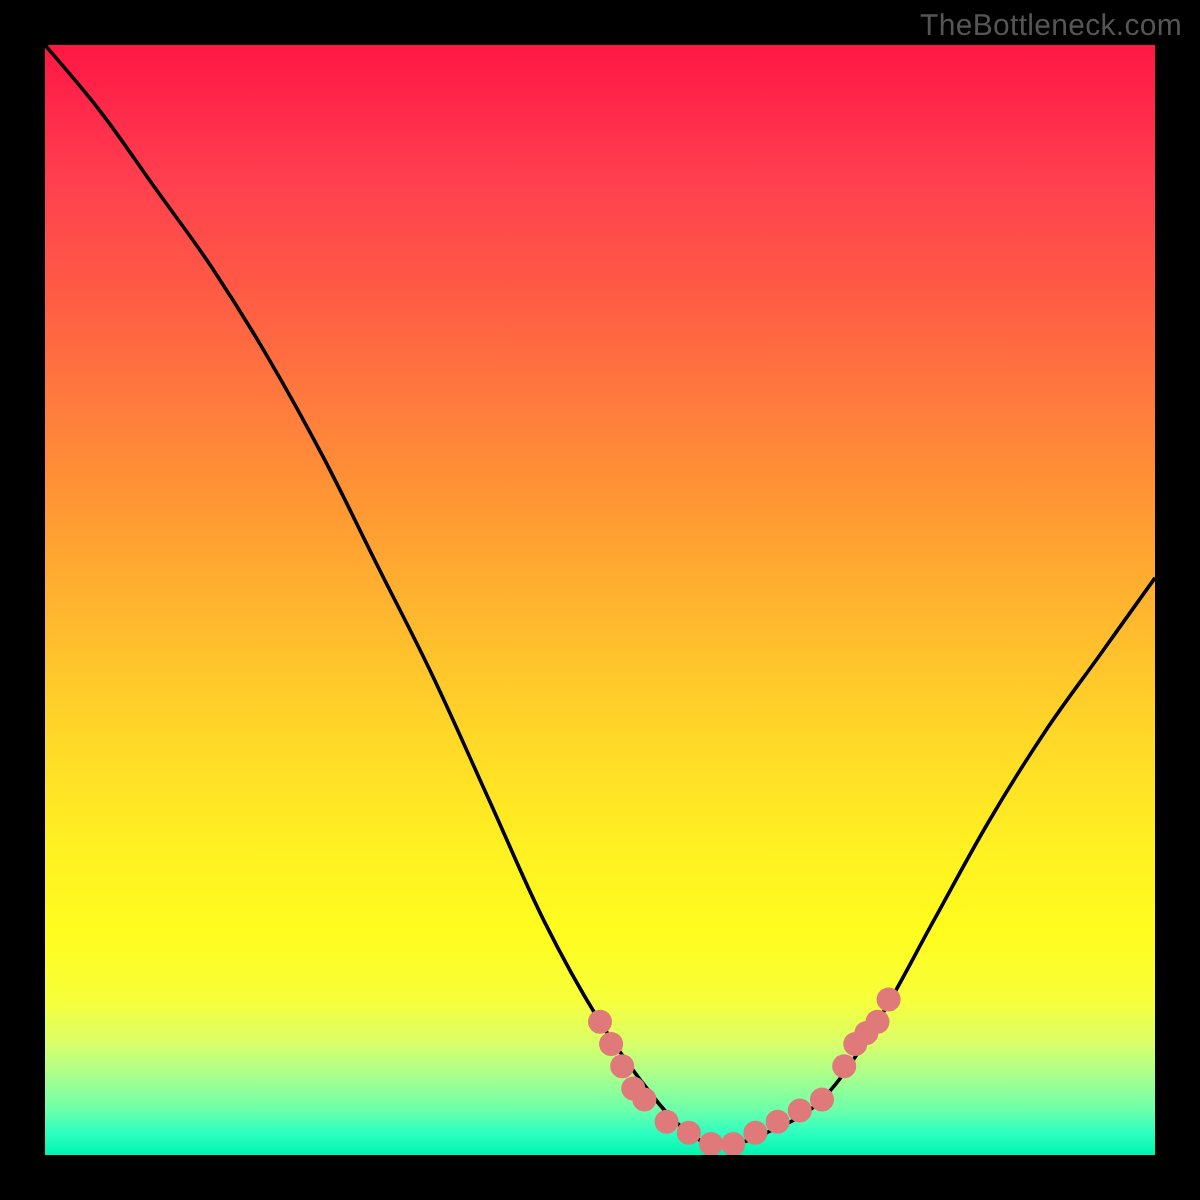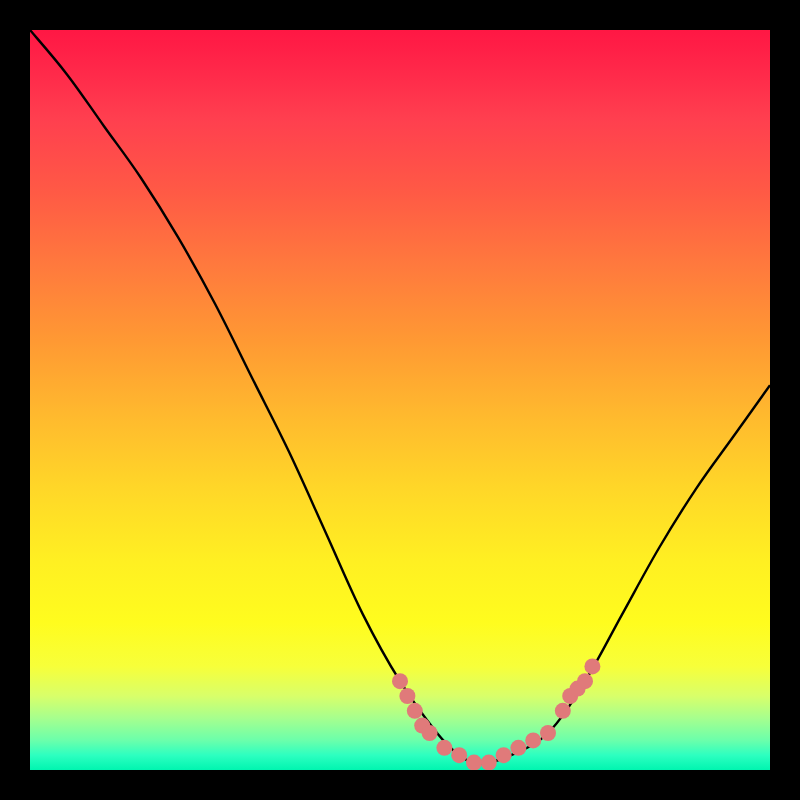--- a/index.html
+++ b/index.html
@@ -57,20 +57,21 @@
     left: 0;
     top: 0;
     width: 740px;
     height: 740px;
   }
 </style>
 </head>
 <body>
 
 <div class="frame">
+  <div class="attribution">TheBottleneck.com</div>
 
   <div class="plot">
     <svg class="curve" viewBox="0 0 740 740" preserveAspectRatio="none">
       <path id="curve-path" fill="none" stroke="#000000" stroke-width="2.4" d="M 0.0 0.0 C 6.7 8.0, 23.7 27.1, 37.0 44.4 C 50.3 61.7, 60.7 77.6, 74.0 96.2 C 87.3 114.8, 97.7 128.0, 111.0 148.0 C 124.3 168.0, 134.7 184.6, 148.0 207.2 C 161.3 229.8, 171.7 248.5, 185.0 273.8 C 198.3 299.1, 208.7 321.2, 222.0 347.8 C 235.3 374.4, 245.7 393.8, 259.0 421.8 C 272.3 449.8, 282.7 473.9, 296.0 503.2 C 309.3 532.5, 319.7 558.0, 333.0 584.6 C 346.3 611.2, 356.7 629.9, 370.0 651.2 C 383.3 672.5, 396.3 689.7, 407.0 703.0 C 417.7 716.3, 422.5 719.9, 429.2 725.2 C 435.9 730.5, 438.7 731.3, 444.0 732.6 C 449.3 733.9, 452.1 733.9, 458.8 732.6 C 465.5 731.3, 470.3 730.5, 481.0 725.2 C 491.7 719.9, 504.7 716.3, 518.0 703.0 C 531.3 689.7, 541.7 672.5, 555.0 651.2 C 568.3 629.9, 578.7 608.6, 592.0 584.6 C 605.3 560.6, 615.7 540.6, 629.0 518.0 C 642.3 495.4, 652.7 478.8, 666.0 458.8 C 679.3 438.8, 689.7 425.6, 703.0 407.0 C 716.3 388.4, 733.3 364.5, 740.0 355.2"></path>
       <g id="marker-group">
           <circle cx="370.0" cy="651.2" r="8" fill="#e07a7a"></circle>
           <circle cx="377.4" cy="666.0" r="8" fill="#e07a7a"></circle>
           <circle cx="384.8" cy="680.8" r="8" fill="#e07a7a"></circle>
           <circle cx="392.2" cy="695.6" r="8" fill="#e07a7a"></circle>
           <circle cx="399.6" cy="703.0" r="8" fill="#e07a7a"></circle>

